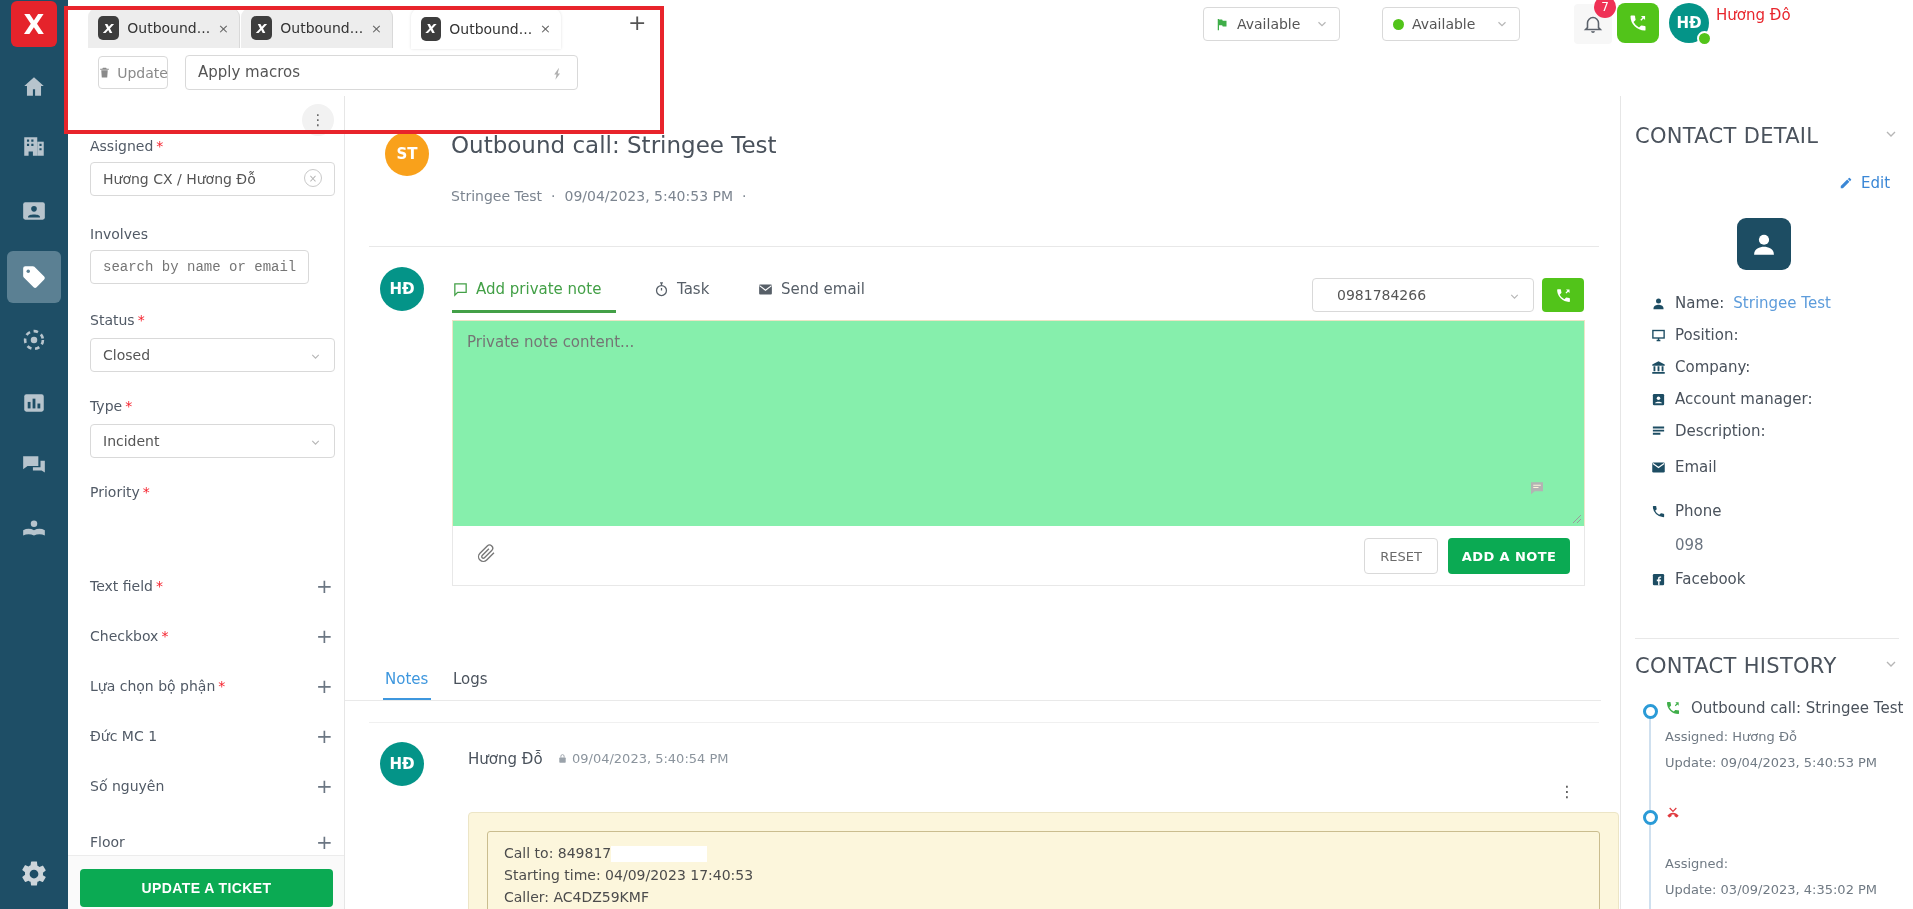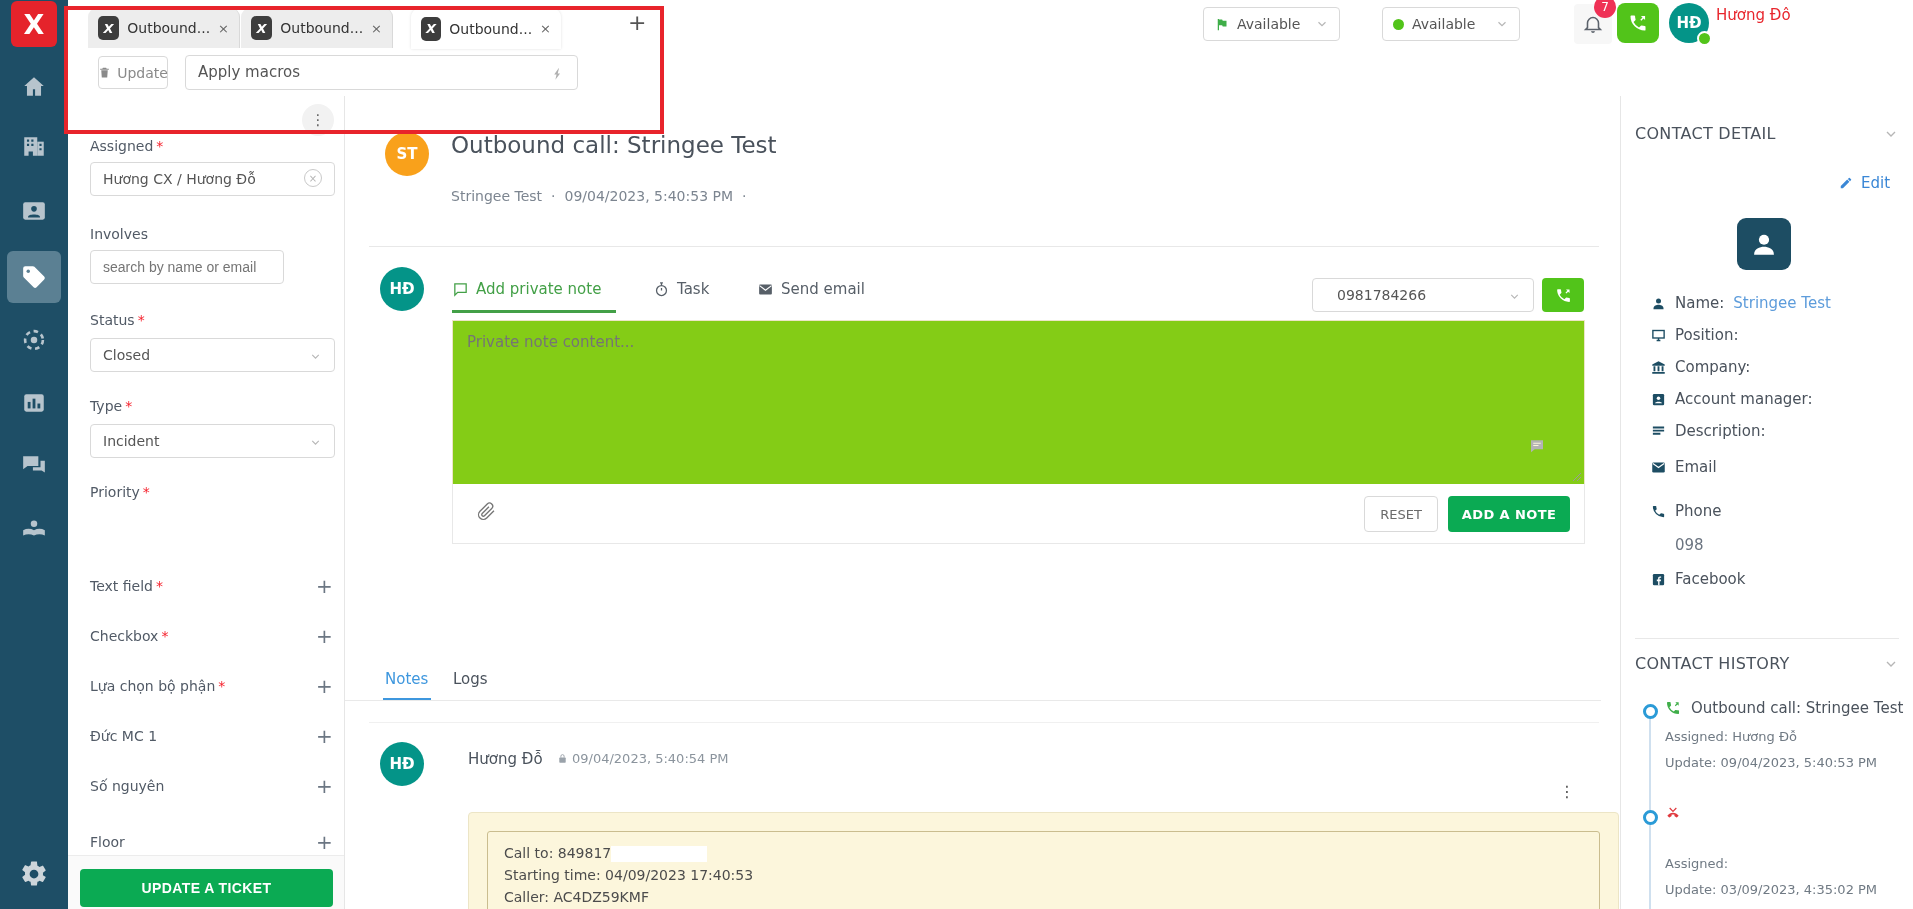--- a/index.html
+++ b/index.html
@@ -46,21 +46,21 @@
   .btn-green{background:#0baa53;color:#fff;border:none;border-radius:4px;font-weight:bold;
              display:flex;align-items:center;justify-content:center;cursor:pointer;letter-spacing:.4px}
   
   #main{left:345px;top:96px;width:1275px;height:813px;background:#fff;overflow:hidden}
   .ctab{display:flex;align-items:center;gap:7px;font-size:15px;cursor:pointer;color:#575f68}
   .kbd{background:#d8d8d8;border-radius:3px;padding:1px 7px;font-family:"DejaVu Sans Mono","Liberation Mono",monospace;
        font-size:12px;color:#333}
   .notebox{background:#fcf6dc;border:1px solid #ece5c6;border-radius:4px}
   
   #rpanel{left:1620px;top:96px;width:293px;height:813px;background:#fff;border-left:1px solid #e6e6e6;box-sizing:border-box}
-  .rhdr{font-size:16px;color:#4a525c;letter-spacing:.3px}
+  .rhdr{font-size:21px;color:#4a525c;letter-spacing:.3px}
   .rrow{display:flex;align-items:center;gap:9px;font-size:15px;color:#4a525c}
   .ricon{color:#1d4d63;display:flex}
   .blue{color:#5d9cdb}
   .hist-title{font-size:15px;color:#4a525c;line-height:20px}
   .hist-sub{font-size:13px;color:#707a84}
   .tdot{width:9px;height:9px;border:3px solid #2b9bd7;border-radius:50%;background:#fff}
 </style>
 </head>
 <body>
 
@@ -252,21 +252,21 @@
 
   <div class="abs lbl" style="left:22px;top:42px"><span>Assigned</span><span class="req">*</span></div>
   <div class="abs input" style="left:22px;top:66px;width:245px;justify-content:space-between">
     <span style="white-space:nowrap;overflow:hidden">Hương CX / Hương Đỗ</span>
     <span style="width:16px;height:16px;border:1px solid #c9c9c9;border-radius:50%;color:#b5b5b5;font-size:10px;display:flex;align-items:center;justify-content:center;flex:none">
         <span>×</span>
       </span>
   </div>
 
   <div class="abs lbl" style="left:22px;top:130px">Involves</div>
-  <input class="abs input" style="left: 22px; top: 154px; width: 194px; font-family: Liberation Sans, sans-serif;" placeholder="search by name or email">
+  <input class="abs input" style="left: 22px; top: 154px; width: 219px; font-family: Liberation Mono, monospace;" placeholder="search by name or email">
 
   <div class="abs lbl" style="left:22px;top:216px"><span>Status</span><span class="req">*</span></div>
   <div class="abs input" style="left:22px;top:242px;width:245px;justify-content:space-between;cursor:pointer">
     <span>Closed</span>
     <span class="chev">
         <svg width="13" height="13" viewBox="0 0 24 24" fill="none" stroke="currentColor" stroke-width="2">
           <path d="M6 9l6 6 6-6"></path>
         </svg>
       </span>
   </div>
@@ -362,21 +362,21 @@
   <div class="abs" style="left:1197px;top:182px;width:42px;height:34px;background:#52c41a;border-radius:4px;display:flex;align-items:center;justify-content:center;cursor:pointer">
     <span style="color:#fff">
         <svg width="17" height="17" viewBox="0 0 24 24" fill="currentColor">
           <path d="M6.62 10.79a15.05 15.05 0 0 0 6.59 6.59l2.2-2.2a1 1 0 0 1 1.05-.24 11.36 11.36 0 0 0 3.57.57 1 1 0 0 1 1 1V20a1 1 0 0 1-1 1A17 17 0 0 1 3 4a1 1 0 0 1 1-1h3.5a1 1 0 0 1 1 1 11.36 11.36 0 0 0 .57 3.57 1 1 0 0 1-.24 1.05z"></path>
           <path d="M15.5 3.5h5v5l-1.9-1.9-2.6 2.6-1.2-1.2 2.6-2.6z"></path>
         </svg>
       </span>
   </div>
 
   <div class="abs" style="left:107px;top:224px;width:1133px">
-    <div style="position:relative;height:164px;background:#84cc16;border:1px solid #ece5c6;border-bottom:none;box-sizing:border-box">
+    <div style="position:relative;height:206px;background:#86efac;border:1px solid #ece5c6;border-bottom:none;box-sizing:border-box">
       <textarea style="position: absolute; inset: 0px; width: 100%; height: 100%; background: transparent; border: none; resize: none; outline: none; padding: 12px 14px; font-family: inherit; font-size: 15px; color: rgb(85, 85, 85); box-sizing: border-box;" placeholder="Private note content..."></textarea>
       <span class="abs" style="right:38px;bottom:28px;color:#b3b3b3">
           <svg width="18" height="18" viewBox="0 0 24 24" fill="currentColor">
             <path d="M4 3h16v12H9l-5 4z"></path>
             <path d="M7 7h10M7 10h7" stroke="#fcf6dc" stroke-width="1.6"></path>
           </svg>
         </span>
       <span class="abs" style="right:2px;bottom:2px;color:#9a9a9a">
           <svg width="10" height="10" viewBox="0 0 10 10" stroke="currentColor">
             <path d="M1 9 9 1M5 9 9 5" stroke-width="1"></path>

